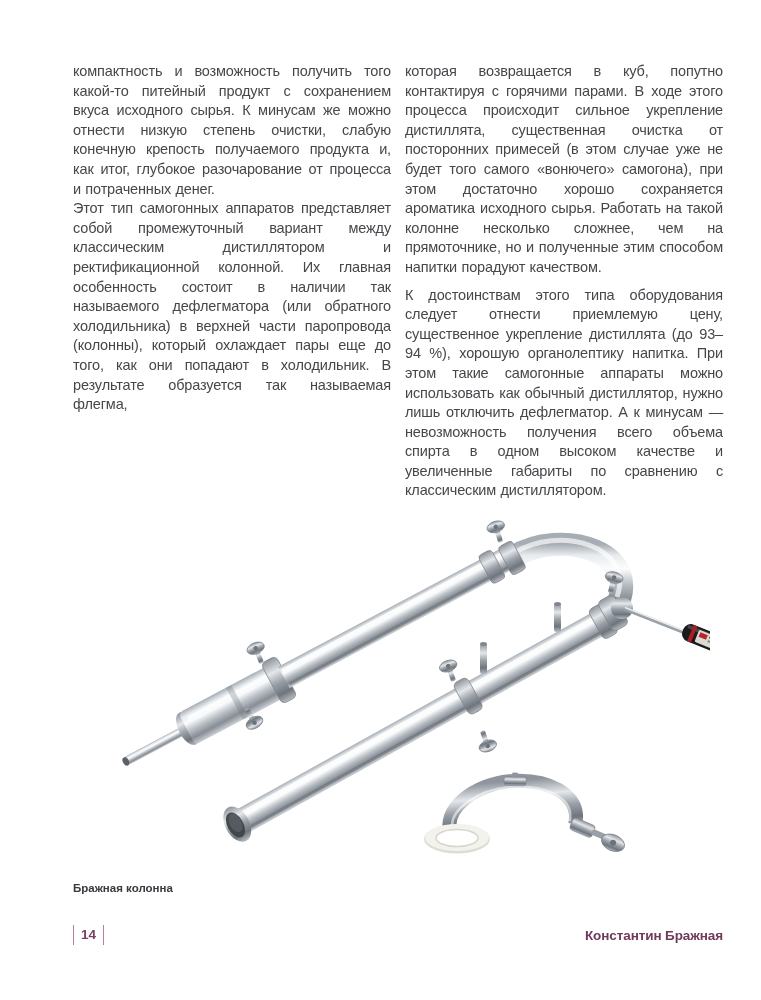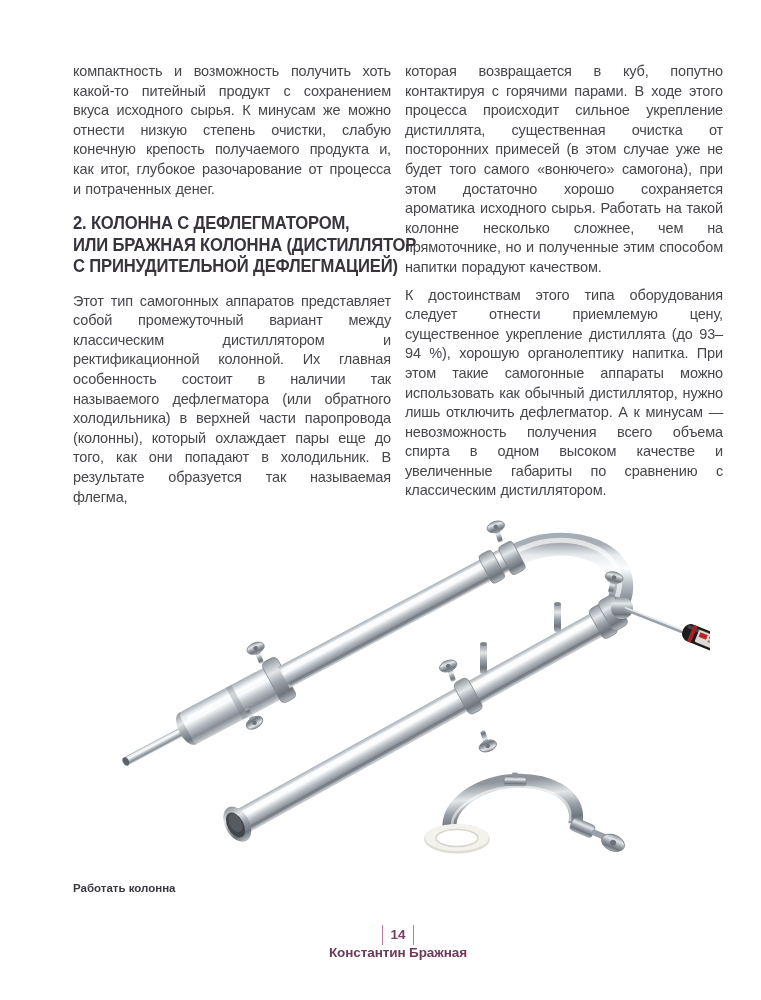--- a/index.html
+++ b/index.html
@@ -32,42 +32,37 @@
     display:block;transform:scaleX(.95);transform-origin:left center;
     white-space:nowrap;
   }
   .figure-wrap{position:absolute;left:50px;top:512px;width:660px;height:352px;}
   .figure-caption{
     position:absolute;left:73px;top:882px;
     font-size:11.5px;font-weight:bold;color:#3a393f;letter-spacing:0;
   }
   .footer{
     position:absolute;left:73px;top:925px;width:650px;
-    display:flex;justify-content:space-between;align-items:center;flex-direction:column;
+    display:flex;justify-content:space-between;align-items:center;
   }
   .page-number{
     font-size:13.5px;font-weight:bold;color:#7a4163;
     border-left:1.5px solid #bd7ba1;border-right:1.5px solid #bd7ba1;
     padding:3px 7px;line-height:14px;
   }
   .author{
     font-size:13.5px;font-weight:bold;color:#6f395a;letter-spacing:-0.1px;
   }
 </style>
 </head>
 <body>
 
 <div class="columns">
   <div class="col">
-    <p class="body-par">компактность и возможность получить хоть какой-то питейный продукт с сохранением вкуса исходного сырья. К минусам же можно отнести низкую степень очистки, слабую конечную крепость получаемого продукта и, как итог, глубокое разочарование от процесса и потраченных денег.</p>
-    <h2 class="section-heading">
-      <span>2. КОЛОННА С ДЕФЛЕГМАТОРОМ,</span>
-      <span>ИЛИ БРАЖНАЯ КОЛОННА (ДИСТИЛЛЯТОР</span>
-      <span>С ПРИНУДИТЕЛЬНОЙ ДЕФЛЕГМАЦИЕЙ)</span>
-    </h2>
+    <p class="body-par">компактность и возможность получить того какой-то питейный продукт с сохранением вкуса исходного сырья. К минусам же можно отнести низкую степень очистки, слабую конечную крепость получаемого продукта и, как итог, глубокое разочарование от процесса и потраченных денег.</p>
     <p class="body-par">Этот тип самогонных аппаратов представляет собой промежуточный вариант между классическим дистиллятором и ректификационной колонной. Их главная особенность состоит в наличии так называемого дефлегматора (или обратного холодильника) в верхней части паропровода (колонны), который охлаждает пары еще до того, как они попадают в холодильник. В результате образуется так называемая флегма,</p>
   </div>
   <div class="col">
     <p class="body-par">которая возвращается в куб, попутно контактируя с горячими парами. В ходе этого процесса происходит сильное укрепление дистиллята, существенная очистка от посторонних примесей (в этом случае уже не будет того самого «вонючего» самогона), при этом достаточно хорошо сохраняется ароматика исходного сырья. Работать на такой колонне несколько сложнее, чем на прямоточнике, но и полученные этим способом напитки порадуют качеством.</p>
     <p class="body-par par-gap">К достоинствам этого типа оборудования следует отнести приемлемую цену, существенное укрепление дистиллята (до 93–94 %), хорошую органолептику напитка. При этом такие самогонные аппараты можно использовать как обычный дистиллятор, нужно лишь отключить дефлегматор. А к минусам — невозможность получения всего объема спирта в одном высоком качестве и увеличенные габариты по сравнению с классическим дистиллятором.</p>
   </div>
 </div>
 
 <div class="figure-wrap">
 <svg viewBox="0 0 660 350" width="660" height="350" aria-hidden="true">
@@ -187,18 +182,18 @@
 
   <g>
     <ellipse cx="407" cy="327" rx="33" ry="14.5" fill="#dddcd5"></ellipse>
     <ellipse cx="407" cy="325.5" rx="32" ry="13.5" fill="#f3f2ec"></ellipse>
     <ellipse cx="407" cy="326" rx="21" ry="8.5" fill="#ffffff"></ellipse>
     <ellipse cx="407" cy="326" rx="21" ry="8.5" fill="none" stroke="#d6d5cd" stroke-width="1.4"></ellipse>
   </g>
 </svg>
 </div>
 
-<div class="figure-caption">Работать колонна</div>
+<div class="figure-caption">Бражная колонна</div>
 
 <div class="footer">
   <span class="page-number">14</span>
   <span class="author">Константин Бражная</span>
 </div>
 
 </body></html>

